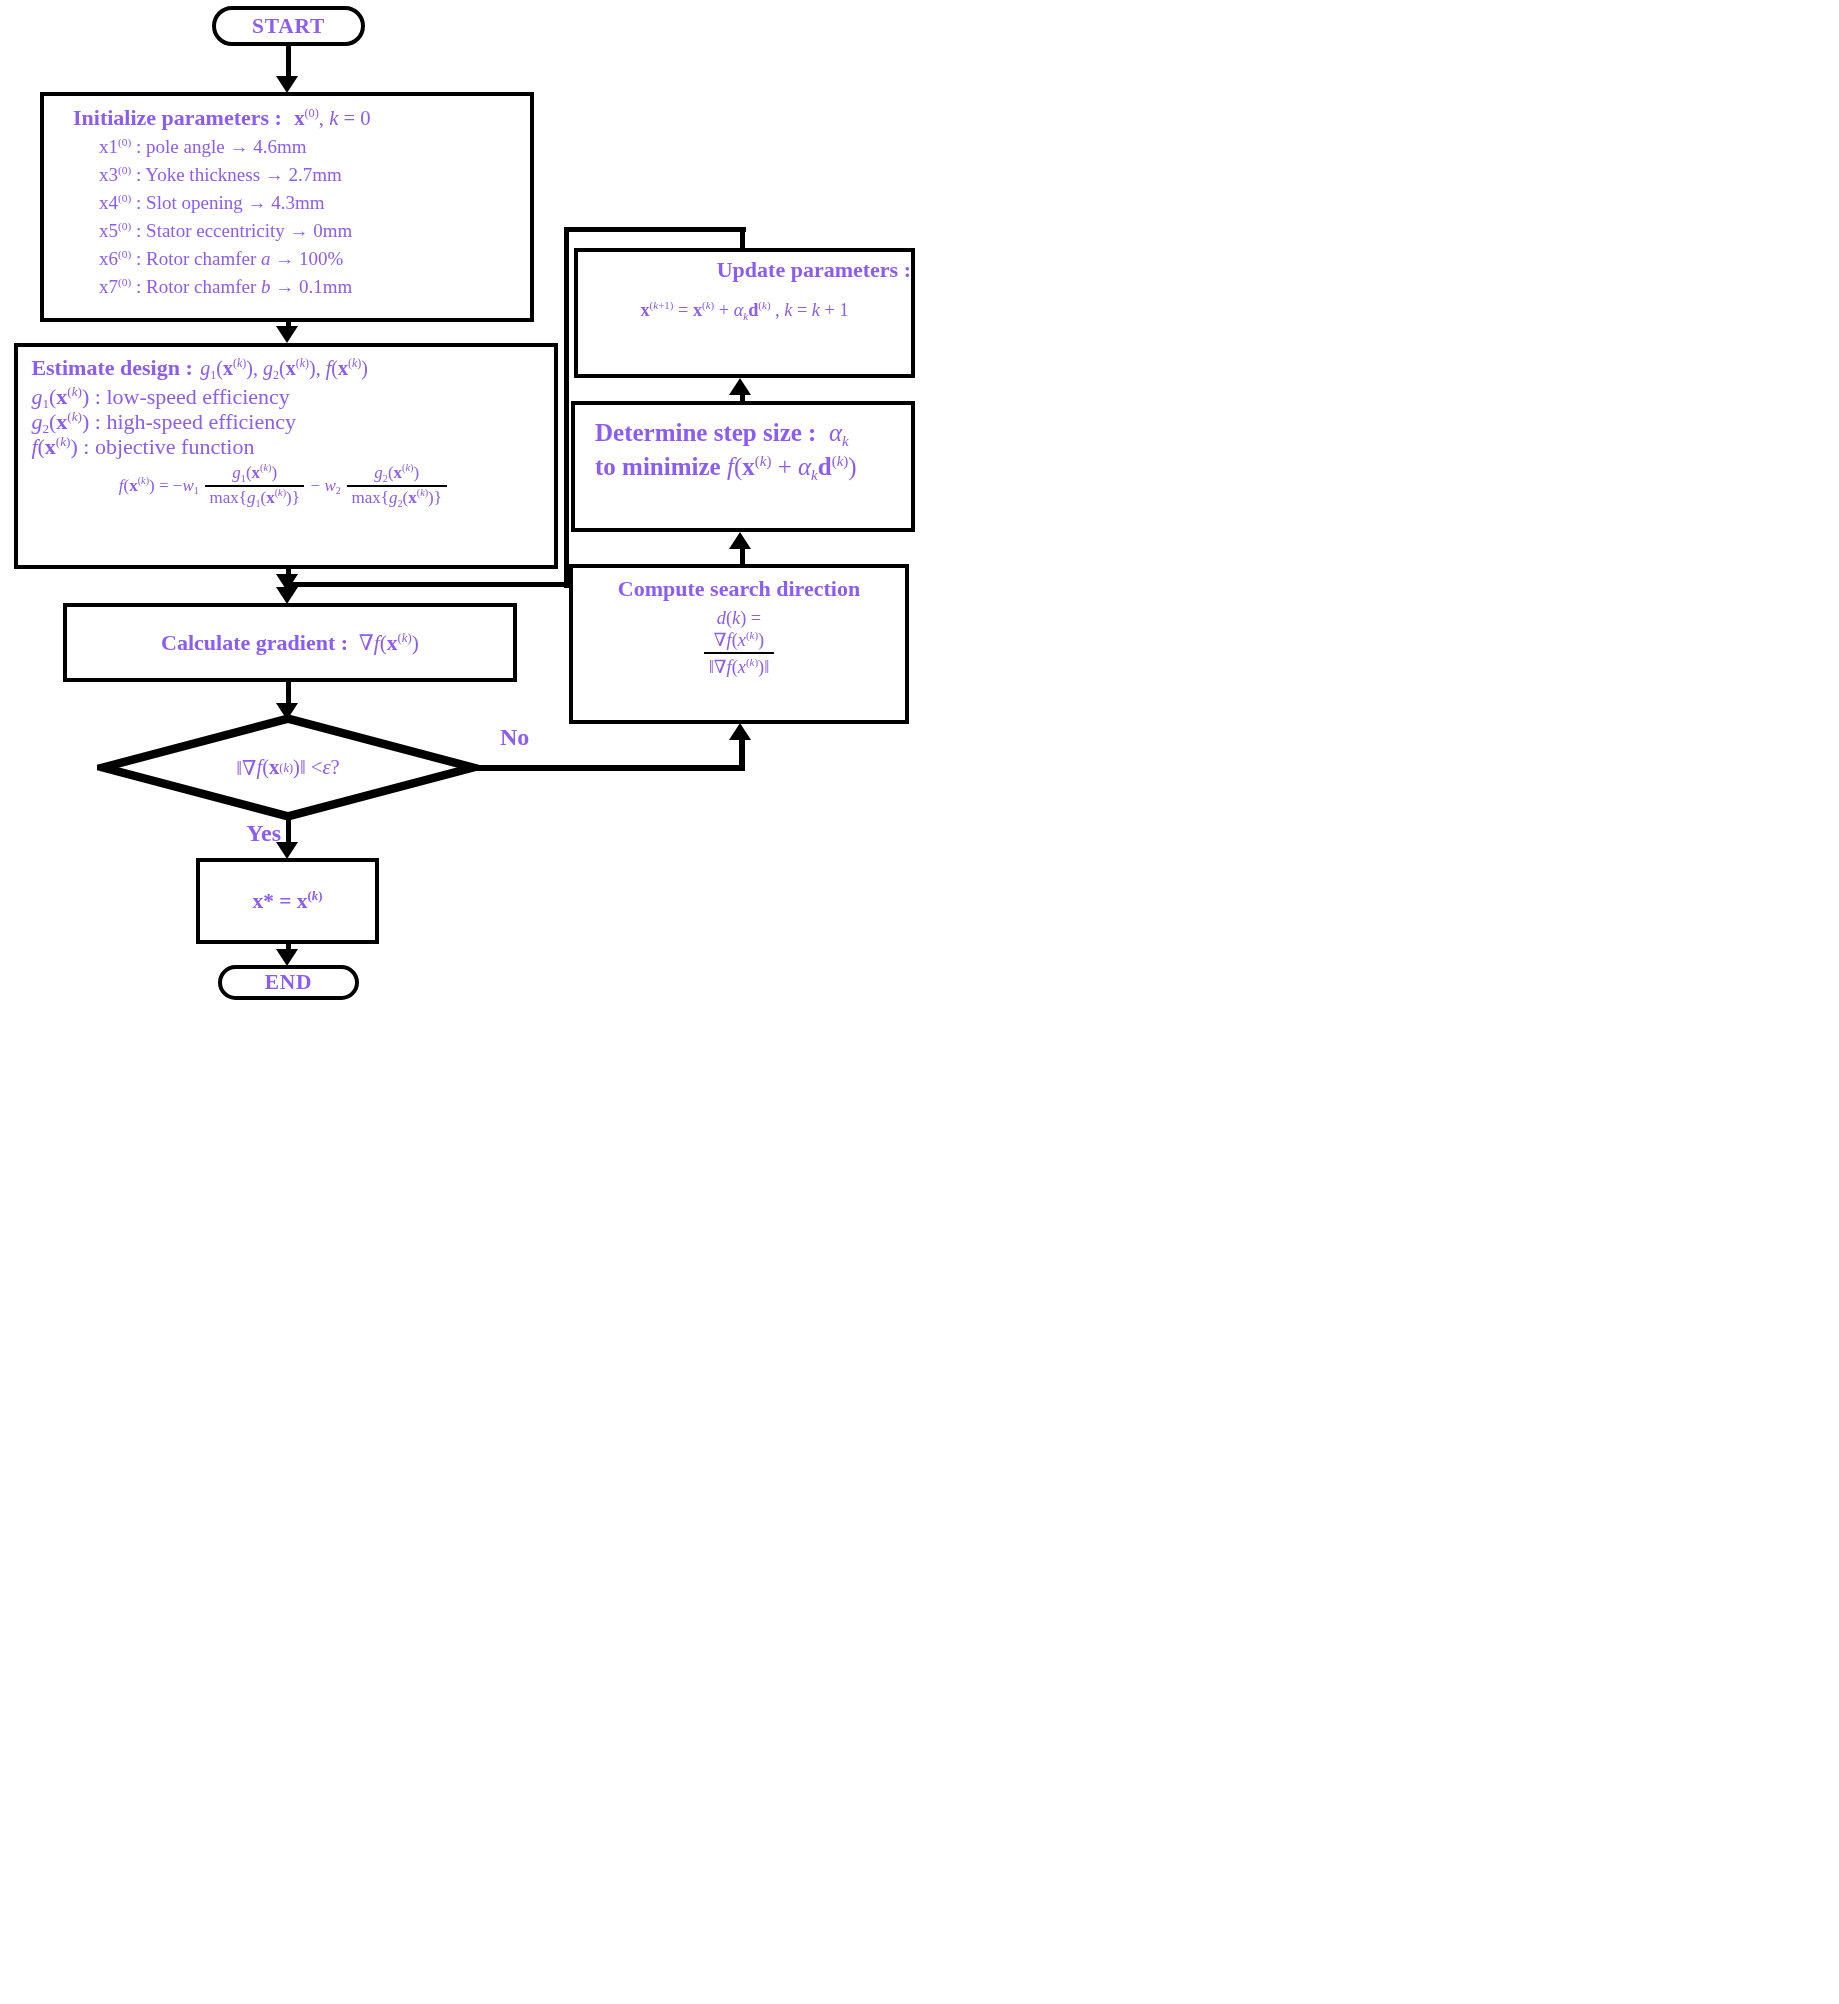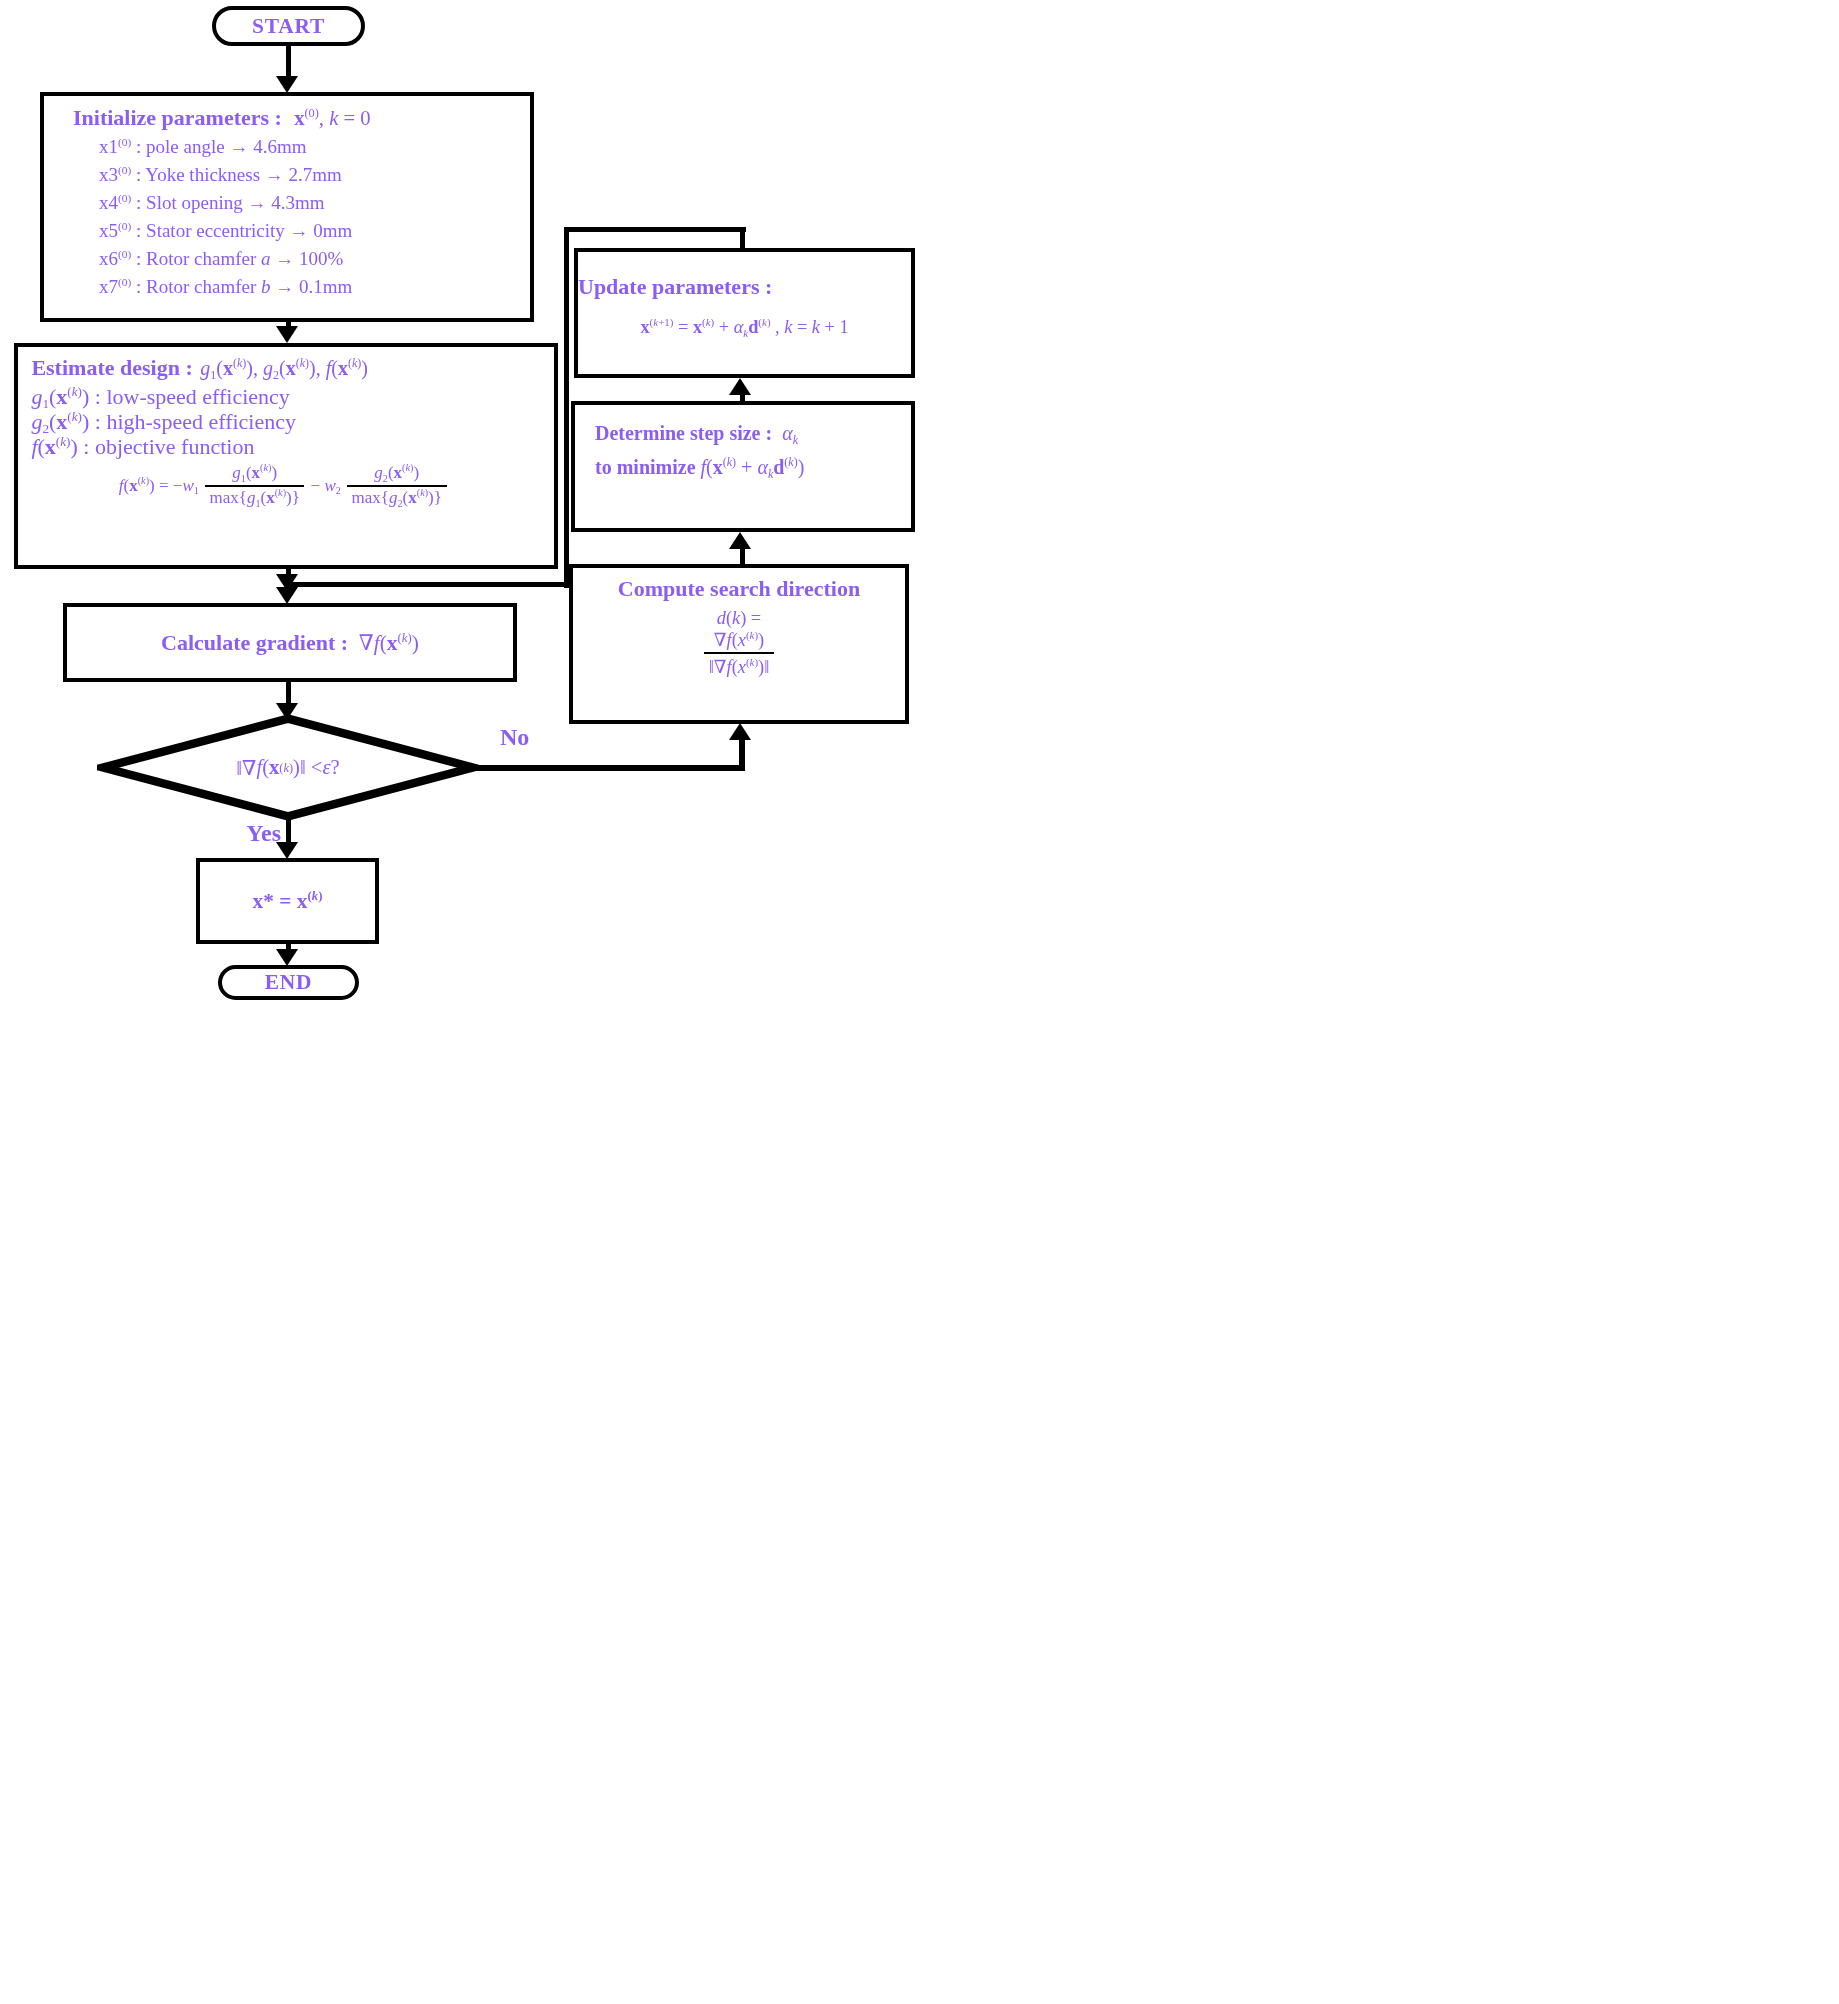--- a/index.html
+++ b/index.html
@@ -28,23 +28,23 @@
   .frac .num{display:block;padding:0 4.6px 1.5px 4.6px;text-align:center;}
   .frac .den{display:block;border-top:2.3px solid #000;padding:1.5px 4.6px 0 4.6px;}
   .center-line{position:absolute;inset:0;display:flex;align-items:center;
                justify-content:center;white-space:nowrap;}
   .calc-line{font-size:22px;}
   .calc-line .math{font-weight:normal;font-size:21.4px;margin-left:10.7px;}
   .diamond-wrap{position:absolute;}
   .diamond-label{position:absolute;display:flex;align-items:center;justify-content:center;
                  font-size:20.6px;white-space:nowrap;}
   .branch-label{position:absolute;font-weight:bold;font-size:24px;}
-  .upd-title{text-align:left;padding-top:22px;font-size:22px;font-weight:bold;}
+  .upd-title{text-align:right;padding-top:5px;font-size:22px;font-weight:bold;}
   .upd-math{text-align:center;font-size:18.3px;margin-top:17px;white-space:nowrap;}
-  .step-line{font-size:20px;line-height:34px;padding-left:20px;white-space:nowrap;}
+  .step-line{font-size:25px;line-height:34px;padding-left:20px;white-space:nowrap;}
   .step-line:first-child{padding-top:10.7px;}
   .dir-title{text-align:center;padding-top:7.6px;font-size:22px;font-weight:bold;
              white-space:nowrap;}
   .dir-formula{display:flex;align-items:center;justify-content:center;font-size:18.3px;
                margin-top:6.1px;white-space:nowrap;flex-direction:column;}
   .xstar-label{font-size:21.4px;font-weight:bold;}
 </style>
 </head>
 <body>
 

